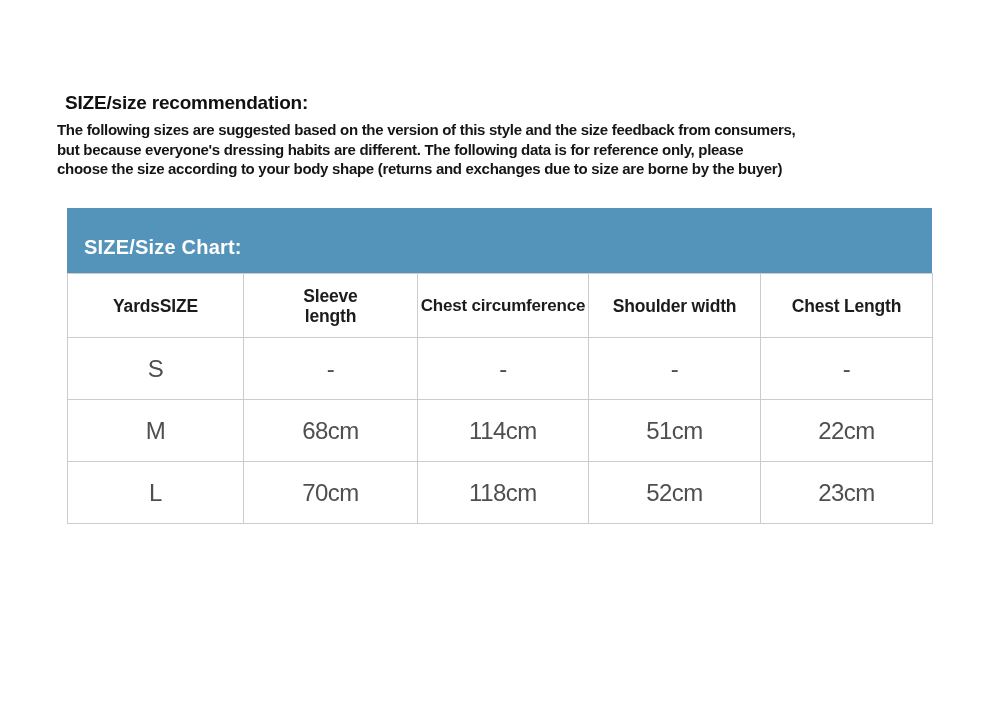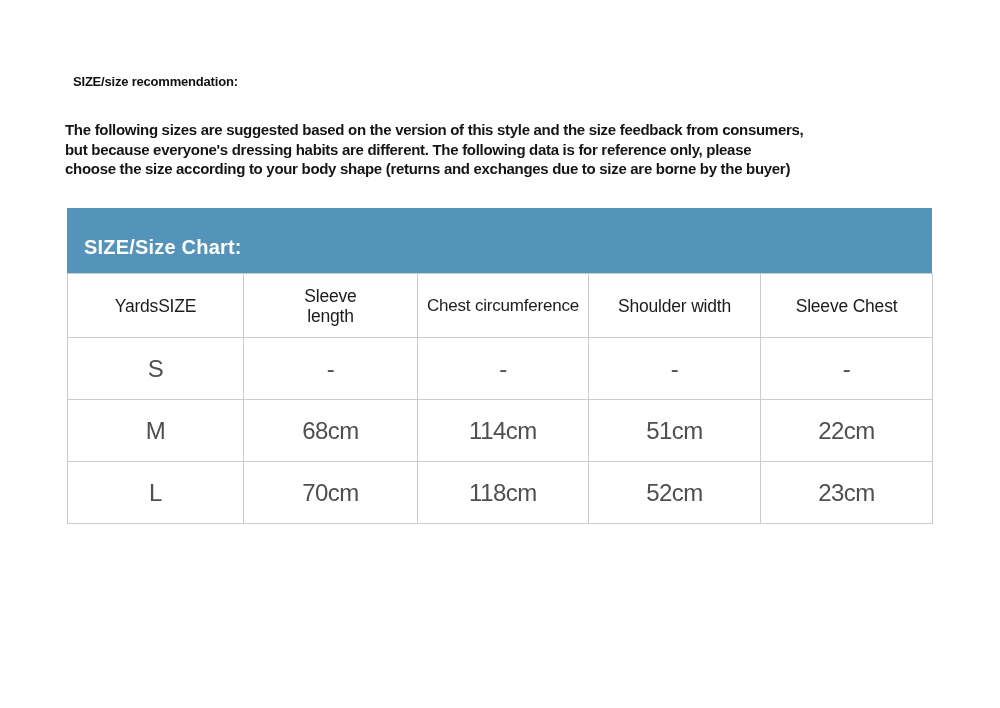--- a/index.html
+++ b/index.html
@@ -11,31 +11,30 @@
     position: relative;
     width: 1000px;
     height: 708px;
     font-family: "Liberation Sans", sans-serif;
     overflow: hidden;
   }
 
   .page-heading {
     position: absolute;
     left: 65px;
-    top: 74px;
-    font-size: 13px;
+    top: 92px;
+    font-size: 19px;
     font-weight: bold;
     color: #111111;
     letter-spacing: -0.2px;
-    margin-left: 8px;
   }
 
   .intro-text {
     position: absolute;
-    left: 65px;
+    left: 57px;
     top: 120px;
     width: 900px;
     font-size: 15px;
     line-height: 19.7px;
     font-weight: bold;
     color: #151515;
     letter-spacing: -0.3px;
     white-space: pre;
   }
 
@@ -70,21 +69,21 @@
   .size-table th,
   .size-table td {
     border: 1px solid #cccccc;
     text-align: center;
     vertical-align: middle;
     padding: 0;
     overflow: hidden;
   }
   .size-table thead th {
     height: 63px;
-    font-weight: normal;
+    font-weight: bold;
     color: #1c1c1c;
     font-size: 17.5px;
     line-height: 20px;
     white-space: pre-line;
     letter-spacing: -0.2px;
   }
   .size-table thead th.small-header {
     font-size: 17px;
   }
   .size-table tbody td {
@@ -116,21 +115,21 @@
     <col style="width:172px">
     <col style="width:172px">
   </colgroup>
   <thead>
     <tr>
       <th>YardsSIZE</th>
       <th>Sleeve
 length</th>
       <th class="small-header">Chest circumference</th>
       <th>Shoulder width</th>
-      <th>Sleeve Chest</th>
+      <th>Chest Length</th>
     </tr>
   </thead>
   <tbody>
     <tr>
       <td>S</td>
       <td>-</td>
       <td>-</td>
       <td>-</td>
       <td>-</td>
     </tr>

